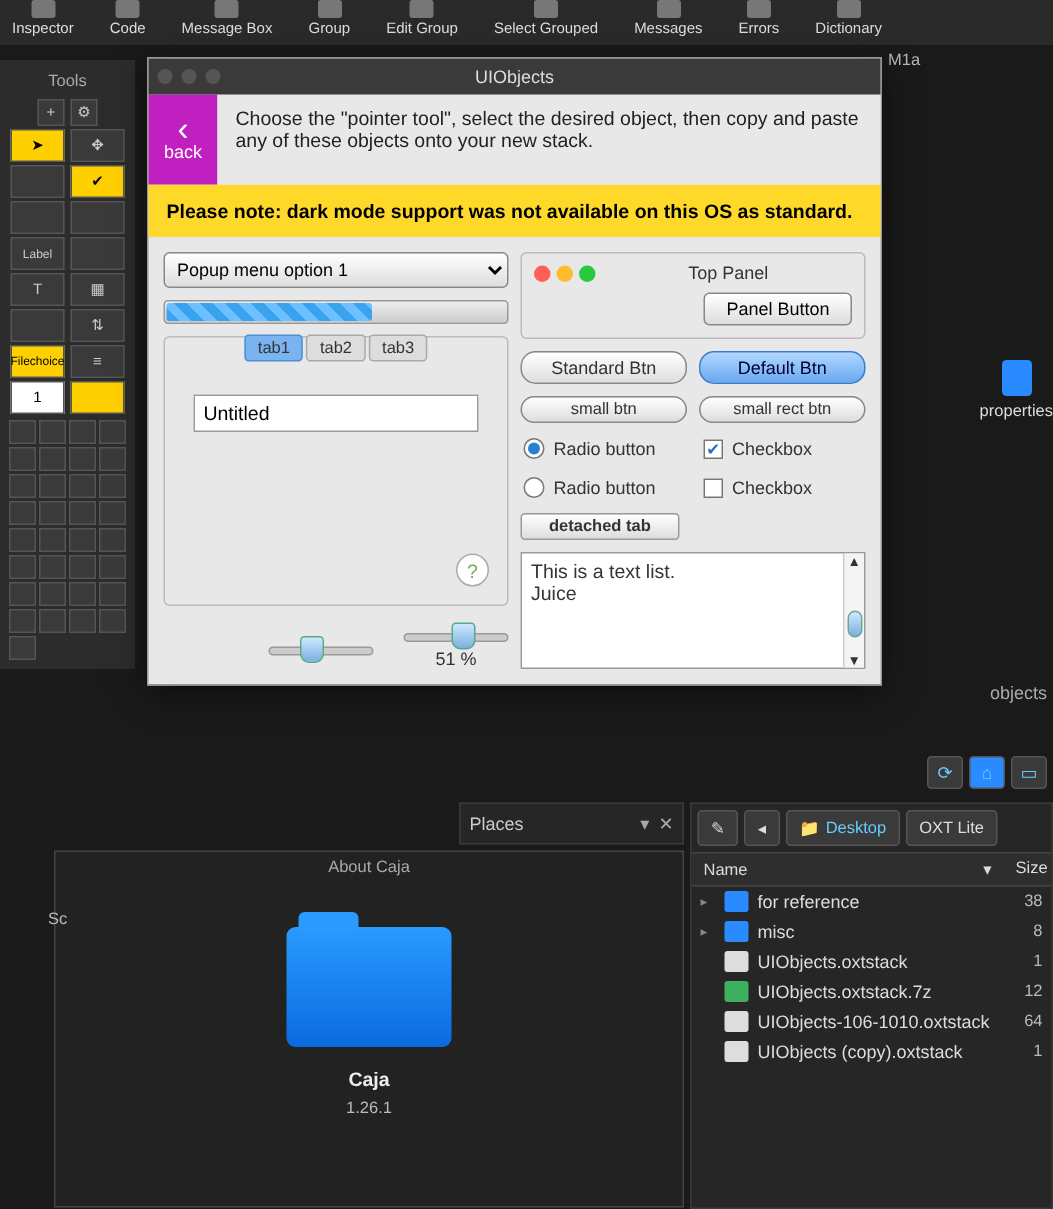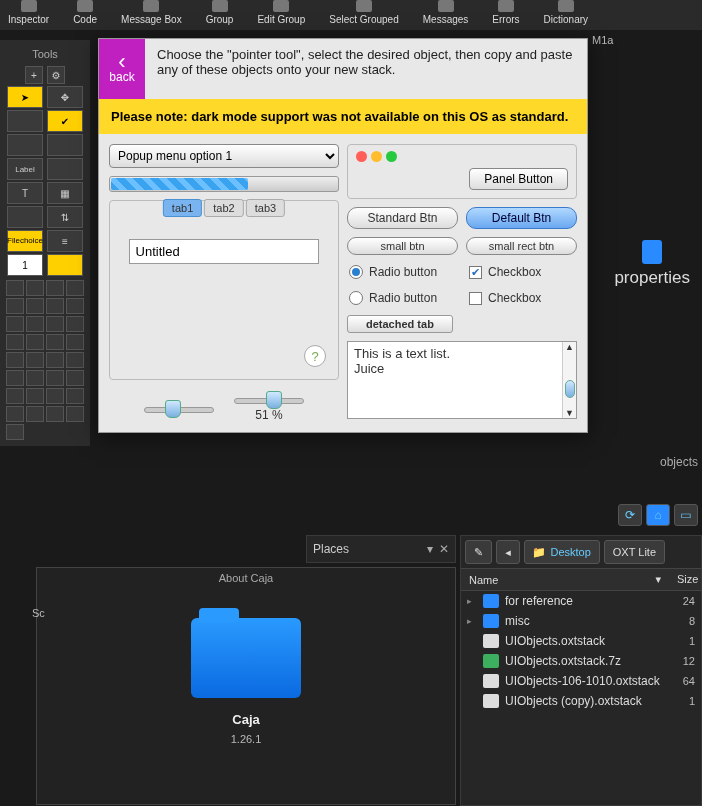--- a/index.html
+++ b/index.html
@@ -35,21 +35,21 @@
   .popup { display: flex; }
   .popup select { flex: 1; height: 24px; background: linear-gradient(#fff,#ddd); border: 1px solid #888; border-radius: 4px; font-size: 12px; padding: 0 4px; }
   .progress { height: 16px; background: linear-gradient(#eee,#ccc); border: 1px solid #999; border-radius: 3px; overflow: hidden; position: relative; }
   .progress .fill { position: absolute; inset: 1px; width: 60%; background: repeating-linear-gradient(45deg,#3aa3f0,#3aa3f0 6px,#6cc0ff 6px,#6cc0ff 12px); border-radius: 2px; }
   .tab-row { display: flex; gap: 2px; font-size: 11px; justify-content: center; }
   .tab-row span { background: #ddd; border: 1px solid #aaa; padding: 2px 8px; border-radius: 3px; cursor: pointer; }
   .tab-row span.active { background: #7ab4f0; border-color: #4a8fd0; }
   .group-box { border: 1px solid #bbb; border-radius: 4px; padding: 38px 8px 26px; background: #e8e8e8; position: relative; min-height: 180px; }
   .untitled { width: 90%; margin: 0 auto; display: block; border: 1px solid #999; background: #fff; padding: 4px 6px; font-size: 13px; }
   .help-ico { position: absolute; bottom: 12px; right: 12px; width: 22px; height: 22px; border: 1px solid #aaa; border-radius: 50%; display: flex; align-items: center; justify-content: center; font-size: 13px; color: #7a5; background: #fff; cursor: pointer; }
-  .sliders { display: flex; gap: 20px; justify-content: center; align-items: center; }
+  .sliders { display: flex; gap: 20px; justify-content: flex-end; align-items: center; }
   .slider { width: 70px; height: 6px; background: #ccc; border: 1px solid #999; border-radius: 3px; position: relative; margin-top: 10px; }
   .slider .thumb { position: absolute; top: -8px; left: 30%; width: 16px; height: 18px; background: linear-gradient(#d0e8ff,#7ab0e0); border: 1px solid #5a8; border-radius: 3px 3px 6px 6px; }
   .slider-label { text-align: center; font-size: 12px; margin-top: 4px; }
   
   .top-panel { border: 1px solid #bbb; border-radius: 4px; padding: 6px 8px 8px; background: #e8e8e8; }
   .tp-header { display: flex; align-items: center; gap: 6px; margin-bottom: 6px; }
   .mac-dots { display: flex; gap: 4px; }
   .mac-dots span { width: 11px; height: 11px; border-radius: 50%; }
   .mac-dots .r { background: #ff5f56; } .mac-dots .y { background: #ffbd2e; } .mac-dots .g { background: #27c93f; }
   .tp-title { flex: 1; text-align: center; font-size: 12px; }
@@ -94,21 +94,21 @@
   
   
   .places { position: absolute; top: 535px; left: 306px; width: 150px; height: 28px; background: #262626; color: #ccc; display: flex; align-items: center; padding: 0 6px; font-size: 12px; border: 1px solid #3a3a3a; gap: 6px;}
   .places .dd { margin-left: auto; color: #aaa; cursor: pointer; }
   .places .cl { color: #aaa; cursor: pointer; }
   
   
   .fm-extra { position: absolute; top: 504px; right: 4px; display: flex; gap: 4px; }
   .fm-extra div { width: 24px; height: 22px; background: #3a3a3a; border: 1px solid #555; border-radius: 3px; display:flex;align-items:center;justify-content:center;font-size:12px;color:#6cf;cursor:pointer;}
   
-  .desktop-icon { position: absolute; right: 12px; top: 240px; text-align: left; color: #ddd; font-size: 17px; }
+  .desktop-icon { position: absolute; right: 0; top: 240px; text-align: left; color: #ddd; font-size: 11px; }
   .desktop-icon .ic { width: 20px; height: 24px; background: #2a8aff; margin: 0 auto 4px; border-radius: 3px; }
   
   .fragment-objects { position: absolute; top: 455px; right: 4px; color: #aaa; font-size: 12px; }
   .fragment-sc { position: absolute; top: 595px; left: 32px; color: #bbb; font-size: 11px; margin-top: 12px; }
 </style>
 </head>
 <body>
 
 <div class="top-toolbar">
   <div class="top-icon">
@@ -223,20 +223,28 @@
       <div class="tool-sm"></div>
     <div class="tool-sm"></div>
       <div class="tool-sm"></div>
       <div class="tool-sm"></div>
       <div class="tool-sm"></div>
     <div class="tool-sm"></div>
   </div>
 </div>
 
 <div class="ui-window">
+  <div class="ui-titlebar">
+    <div class="traffic">
+        <span></span>
+        <span></span>
+        <span></span>
+      </div>
+    <span>UIObjects</span>
+  </div>
   <div class="header-bar">
     <div class="back-btn">
         <span class="chev">‹</span>
         <span>back</span>
       </div>
     <div class="instr">Choose the "pointer tool", select the desired object, then copy and paste any of these objects onto your new stack.</div>
   </div>
   <div class="warn-bar">Please note: dark mode support was not available on this OS as standard.</div>
   <div class="ui-body">
     <div class="col">
@@ -270,20 +278,21 @@
       </div>
     </div>
     <div class="col">
       <div class="top-panel">
         <div class="tp-header">
           <div class="mac-dots">
               <span class="r"></span>
               <span class="y"></span>
               <span class="g"></span>
             </div>
+          <div class="tp-title">Top Panel</div>
         </div>
         <button class="panel-btn">Panel Button</button>
       </div>
       <div class="btn-row">
         <div class="std-btn">Standard Btn</div>
         <div class="std-btn default">Default Btn</div>
       </div>
       <div class="btn-row">
         <div class="std-btn small">small btn</div>
         <div class="std-btn small">small rect btn</div>
@@ -353,21 +362,21 @@
         <span>Name</span>
         <span>▾</span>
       </div>
     <div style="width:32px;">Size</div>
   </div>
   <div>
     <div class="fm-row">
         <span class="expander">▸</span>
         <div class="fico"></div>
         <span class="nm">for reference</span>
-        <span class="sz">24</span>
+        <span class="sz">38</span>
       </div>
     <div class="fm-row">
         <span class="expander">▸</span>
         <div class="fico"></div>
         <span class="nm">misc</span>
         <span class="sz">8</span>
       </div>
     <div class="fm-row">
         <span class="expander"></span>
         <div class="fico file"></div>

